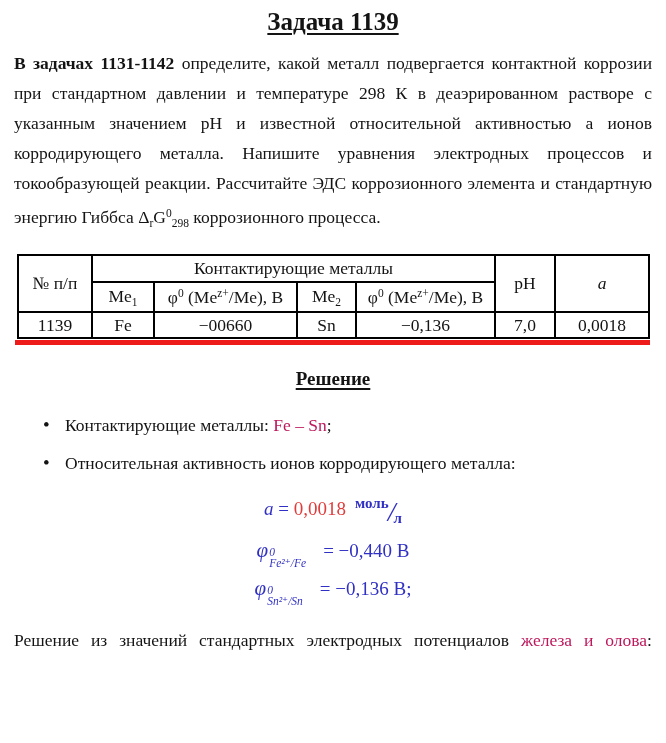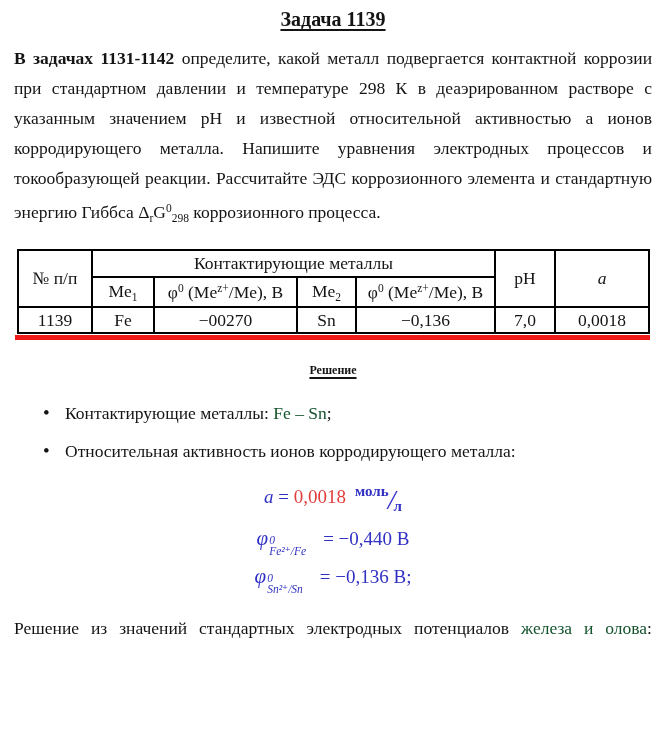--- a/index.html
+++ b/index.html
@@ -4,21 +4,21 @@
 <style>
   html,body { margin:0; padding:0; }
   body {
     width:666px; height:743px; overflow:hidden; background:#ffffff;
     font-family:"Liberation Serif","DejaVu Serif",serif;
     color:#141414; font-size:17.5px;
   }
   .page { padding:5px 14px 0 14px; width:638px; }
 
   
-  .doc-title { text-align:center; font-weight:700; font-size:20px; margin:3px 0 12px 0; }
+  .doc-title { text-align:center; font-weight:700; font-size:25px; margin:3px 0 12px 0; }
   .underlined { text-decoration:underline; text-decoration-thickness:2px; text-underline-offset:3px; }
 
   
   .para { margin:0; text-align:justify; line-height:30px; hyphens:none; }
   .para b { font-weight:700; }
   sub { font-size:11.5px; vertical-align:-4px; }
   sup { font-size:11.5px; vertical-align:6px; }
   .nowrap { white-space:nowrap; }
 
   
@@ -28,28 +28,28 @@
     padding:0; font-size:17.5px; overflow:hidden;
   }
   tr.hrow1 td { height:25px; }
   tr.hrow2 td { height:28px; }
   tr.drow  td { height:24px;margin-left:13px; }
   td.italic { font-style:italic; }
 
   .red-underline { height:5px; background:#ee1b1b; width:635px; margin:1px 0 0 1px; }
 
   
-  .solution-heading { text-align:center; font-weight:700; font-size:12px; margin:23px 0 0 0; }
+  .solution-heading { text-align:center; font-weight:700; font-size:19px; margin:23px 0 0 0; }
 
   ul.sol { list-style:none; margin:20px 0 0 0; padding:0; }
   ul.sol.second { margin-top:21px; }
   ul.sol li { position:relative; padding-left:51px; line-height:30px; margin:0 0 8px 0; }
   ul.sol li::before { content:"\2022"; position:absolute; left:29px; top:0; font-size:19px; }
 
-  .red { color:#14532d; }
+  .red { color:#be185d; }
 
   .formula { text-align:center; color:#3030c4; font-size:19px; margin:12px 0 0 0; line-height:26px; }
   .formula.phi-line { margin:6px 0 0 0; }
   .formula .val-red { color:#e03c3c; }
   .math-i { font-style:italic; }
 
   .unit { margin-left:9px; font-size:15px; font-weight:600; white-space:nowrap; }
   .unit .un { vertical-align:7px; }
   .unit .slash { font-size:28px; font-weight:400; font-style:italic; vertical-align:-6px; margin:0 -2px 0 -1px; }
   .unit .ud { vertical-align:-8px; }
@@ -93,21 +93,21 @@
     </tr>
     <tr class="hrow2">
       <td><span>Me</span><sub>1</sub></td>
       <td><span>φ</span><sup>0</sup><span> (Me</span><sup>z+</sup><span>/Me), В</span></td>
       <td><span>Me</span><sub>2</sub></td>
       <td><span>φ</span><sup>0</sup><span> (Me</span><sup>z+</sup><span>/Me), В</span></td>
     </tr>
     <tr class="drow">
       <td>1139</td>
       <td>Fe</td>
-      <td>−00270</td>
+      <td>−00660</td>
       <td>Sn</td>
       <td>−0,136</td>
       <td>7,0</td>
       <td>0,0018</td>
     </tr>
   </tbody>
     </table>
 
   <div class="red-underline"></div>
 

